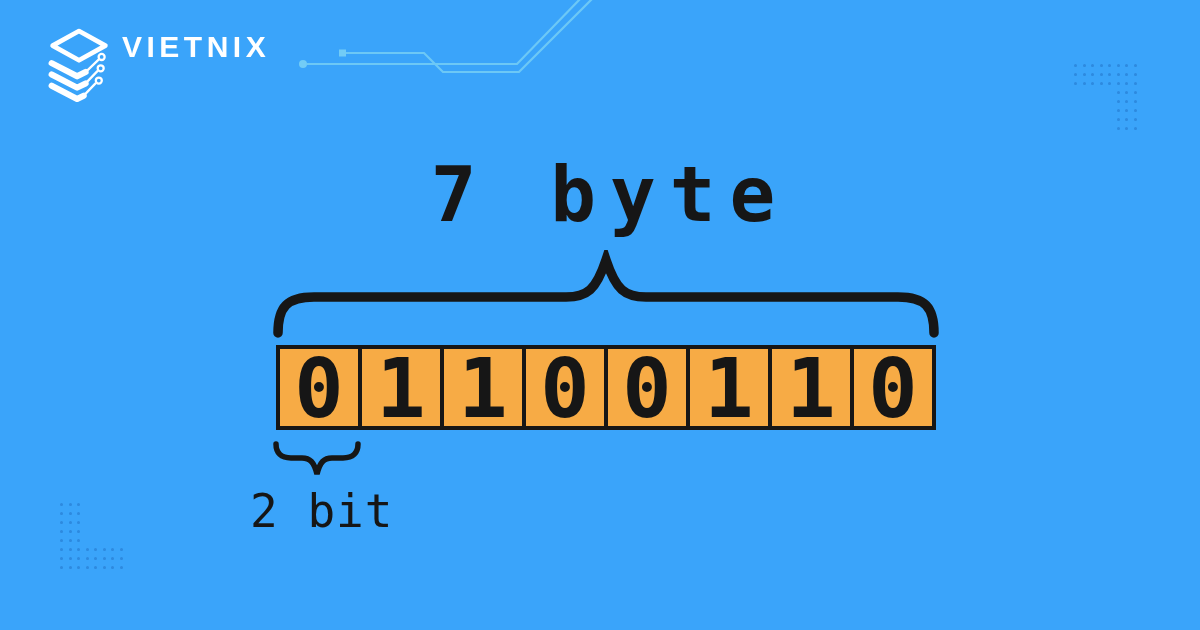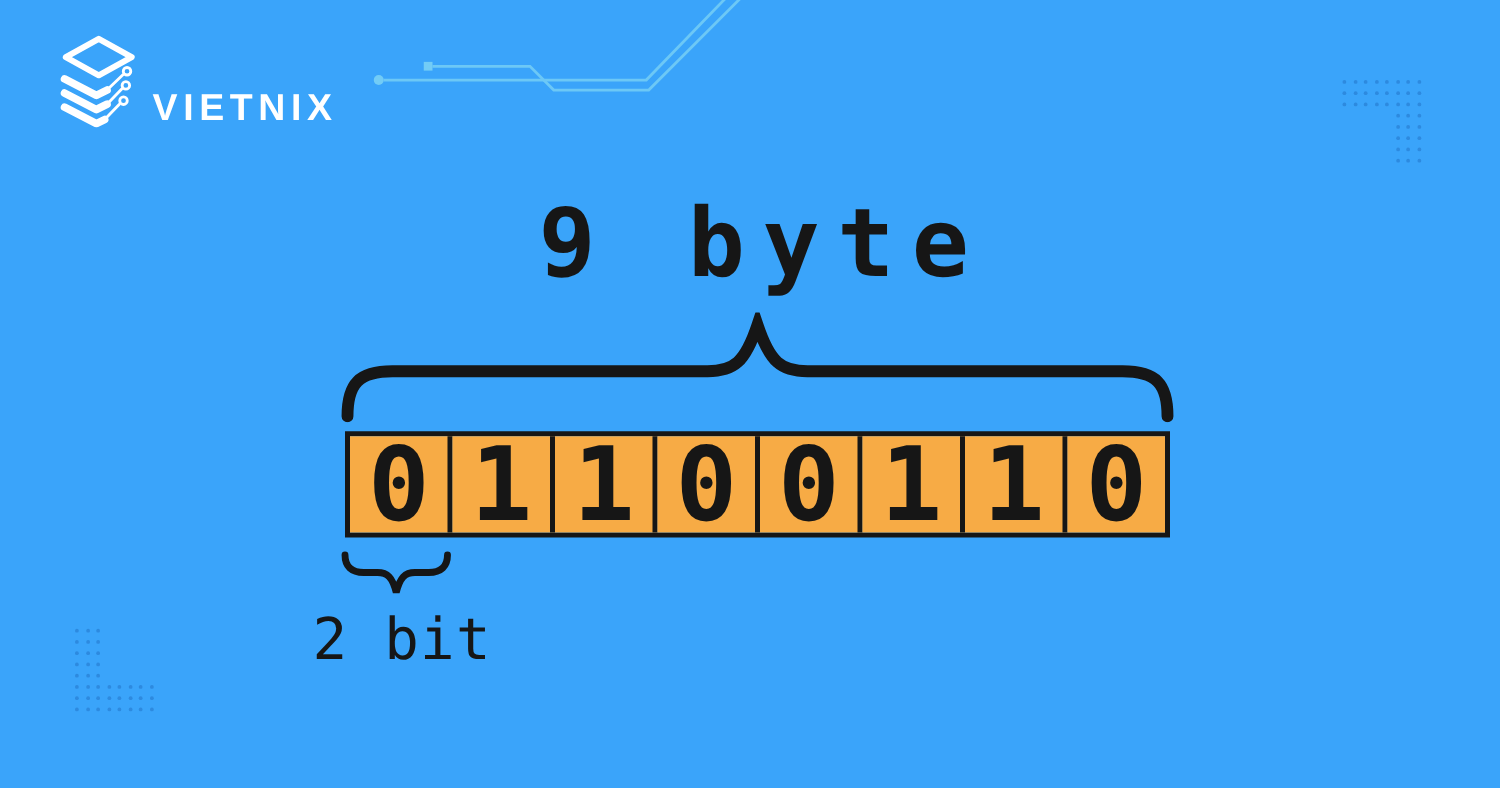--- a/index.html
+++ b/index.html
@@ -10,21 +10,21 @@
   }
   
   .circuit{position:absolute;left:0;top:0;width:1200px;height:630px;pointer-events:none;}
   
   .dotgrid{position:absolute;display:grid;grid-template-columns:repeat(8,8.5px);grid-auto-rows:9px;}
   .dotgrid.tr{left:1074px;top:64px;}
   .dotgrid.bl{left:60px;top:503px;}
   .dotgrid i{display:block;width:3px;height:3px;border-radius:50%;
     background:var(--dot-grid,#1f6fc4);opacity:.5;}
   
-  .logo{position:absolute;left:46px;top:28px;display:flex;align-items:flex-end;gap:10px;}
+  .logo{position:absolute;left:46px;top:28px;display:flex;align-items:flex-start;gap:10px;}
   .logo-icon{width:66px;height:74px;}
   .logo-text{
     color:var(--logo,#fff);font-family:"Liberation Sans",sans-serif;font-weight:bold;
     font-size:30px;letter-spacing:4.5px;line-height:1;margin-top:4px;
   }
   
   .byte-label{
     position:absolute;left:300px;top:153px;width:620px;text-align:center;
     color:var(--ink,#161616);font-weight:bold;font-size:76px;letter-spacing:14px;line-height:1.1;
   }
@@ -208,21 +208,21 @@
         <path d="M42 58.5 L54.5 45.5" stroke-width="2.4"></path>
         <path d="M40 71.5 L52.5 58.5" stroke-width="2.4"></path>
         <circle cx="59" cy="30.5" r="3.2" stroke-width="2.4"></circle>
         <circle cx="58" cy="42.5" r="3.2" stroke-width="2.4"></circle>
         <circle cx="56" cy="55.5" r="3.2" stroke-width="2.4"></circle>
       </g>
     </svg>
     <span class="logo-text">VIETNIX</span>
   </div>
 
-  <div class="byte-label">9 byte</div>
+  <div class="byte-label">7 byte</div>
 
   <svg class="brace-top" viewBox="0 0 668 88" aria-hidden="true">
     <path class="brace-path" stroke-width="9.5" d="M6 83 C6 57 15 47 42 47 L294 47 C315 47 324 40 334 10 C344 40 353 47 374 47 L626 47 C653 47 662 57 662 83"></path>
   </svg>
 
   <div class="byte-row">
       <div class="bit-cell">0</div>
       <div class="bit-cell">1</div>
       <div class="bit-cell">1</div>
       <div class="bit-cell">0</div>

